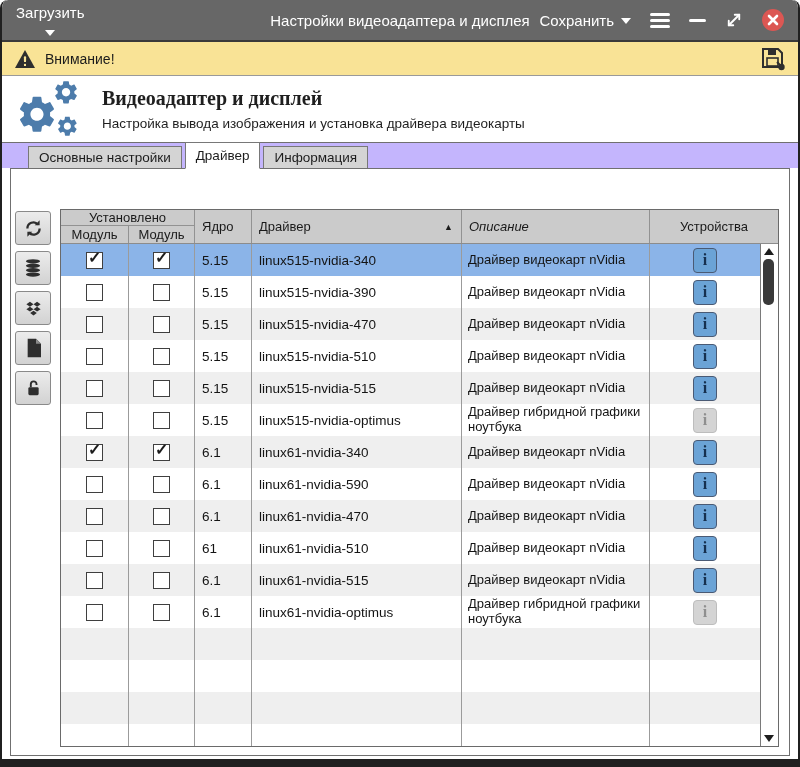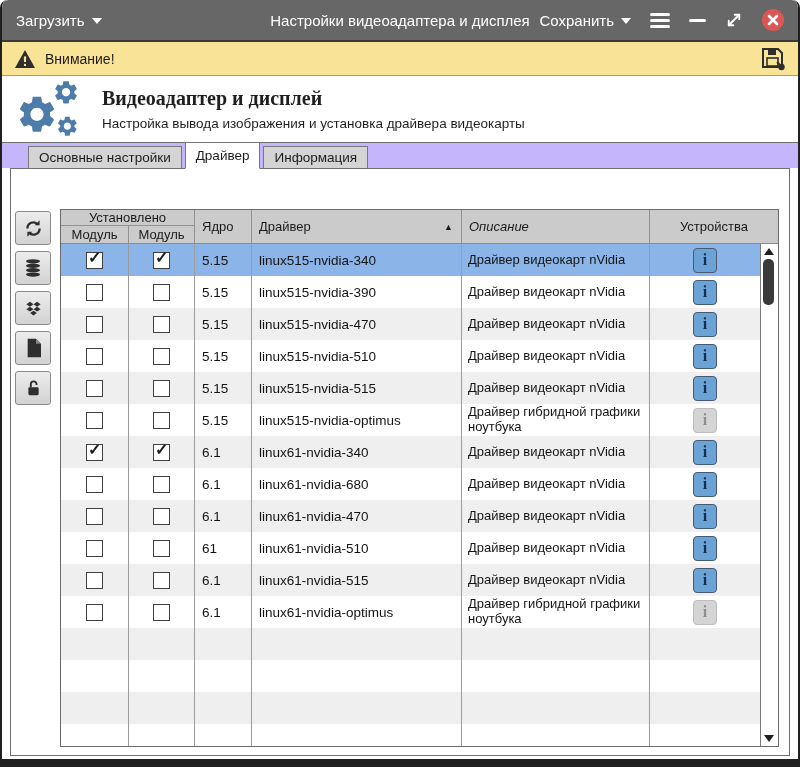--- a/index.html
+++ b/index.html
@@ -4,21 +4,21 @@
 <style>
   html,body{margin:0;padding:0;background:#fff;}
   body{width:800px;height:767px;font-family:"Liberation Sans",sans-serif;-webkit-font-smoothing:antialiased;}
   .window{width:800px;height:767px;box-sizing:border-box;display:flex;flex-direction:column;
     border-left:2px solid #202020;border-right:2px solid #202020;border-bottom:8px solid #202020;
     background:#fff;border-radius:8px 8px 0 0;overflow:hidden;}
 
   
   .titlebar{height:40px;background:#676767;display:flex;align-items:center;position:relative;
     color:#fff;font-size:15px;flex:0 0 auto;padding:0 14px;border-radius:6px 6px 0 0;}
-  .tb-left{display:flex;align-items:center;gap:7px;cursor:default;z-index:2;}
+  .tb-left{display:flex;align-items:center;gap:7px;cursor:default;z-index:2;flex-direction:column;}
   .tb-title{position:absolute;left:0;right:0;text-align:center;font-size:15px;pointer-events:none;}
   .tb-right{margin-left:auto;display:flex;align-items:center;gap:19px;z-index:2;}
   .tb-menu{display:flex;align-items:center;gap:7px;}
   .caret-down{width:0;height:0;border-left:5px solid transparent;border-right:5px solid transparent;border-top:6px solid #fff;margin-top:2px;}
   .hamburger{display:flex;flex-direction:column;gap:3px;cursor:pointer;}
   .hamburger i{display:block;width:20px;height:3px;background:#fff;border-radius:2px;}
   .min-btn{width:17px;height:3px;background:#fff;border-radius:2px;cursor:pointer;}
   .max-btn{width:18px;height:18px;cursor:pointer;display:flex;}
   .close-btn{width:22px;height:22px;border-radius:50%;background:#dc5753;display:flex;align-items:center;justify-content:center;cursor:pointer;}
 
@@ -343,21 +343,21 @@
               </div>
             </div>
             <div class="row cols">
               <div class="c center">
                 <span class="cb"></span>
               </div>
               <div class="c center">
                 <span class="cb"></span>
               </div>
               <div class="c text">6.1</div>
-              <div class="c text">linux61-nvidia-680</div>
+              <div class="c text">linux61-nvidia-590</div>
               <div class="c desc">
                 <span>Драйвер видеокарт nVidia</span>
               </div>
               <div class="c center last">
                 <button class="info-btn">i</button>
               </div>
             </div>
             <div class="row cols">
               <div class="c center">
                 <span class="cb"></span>

